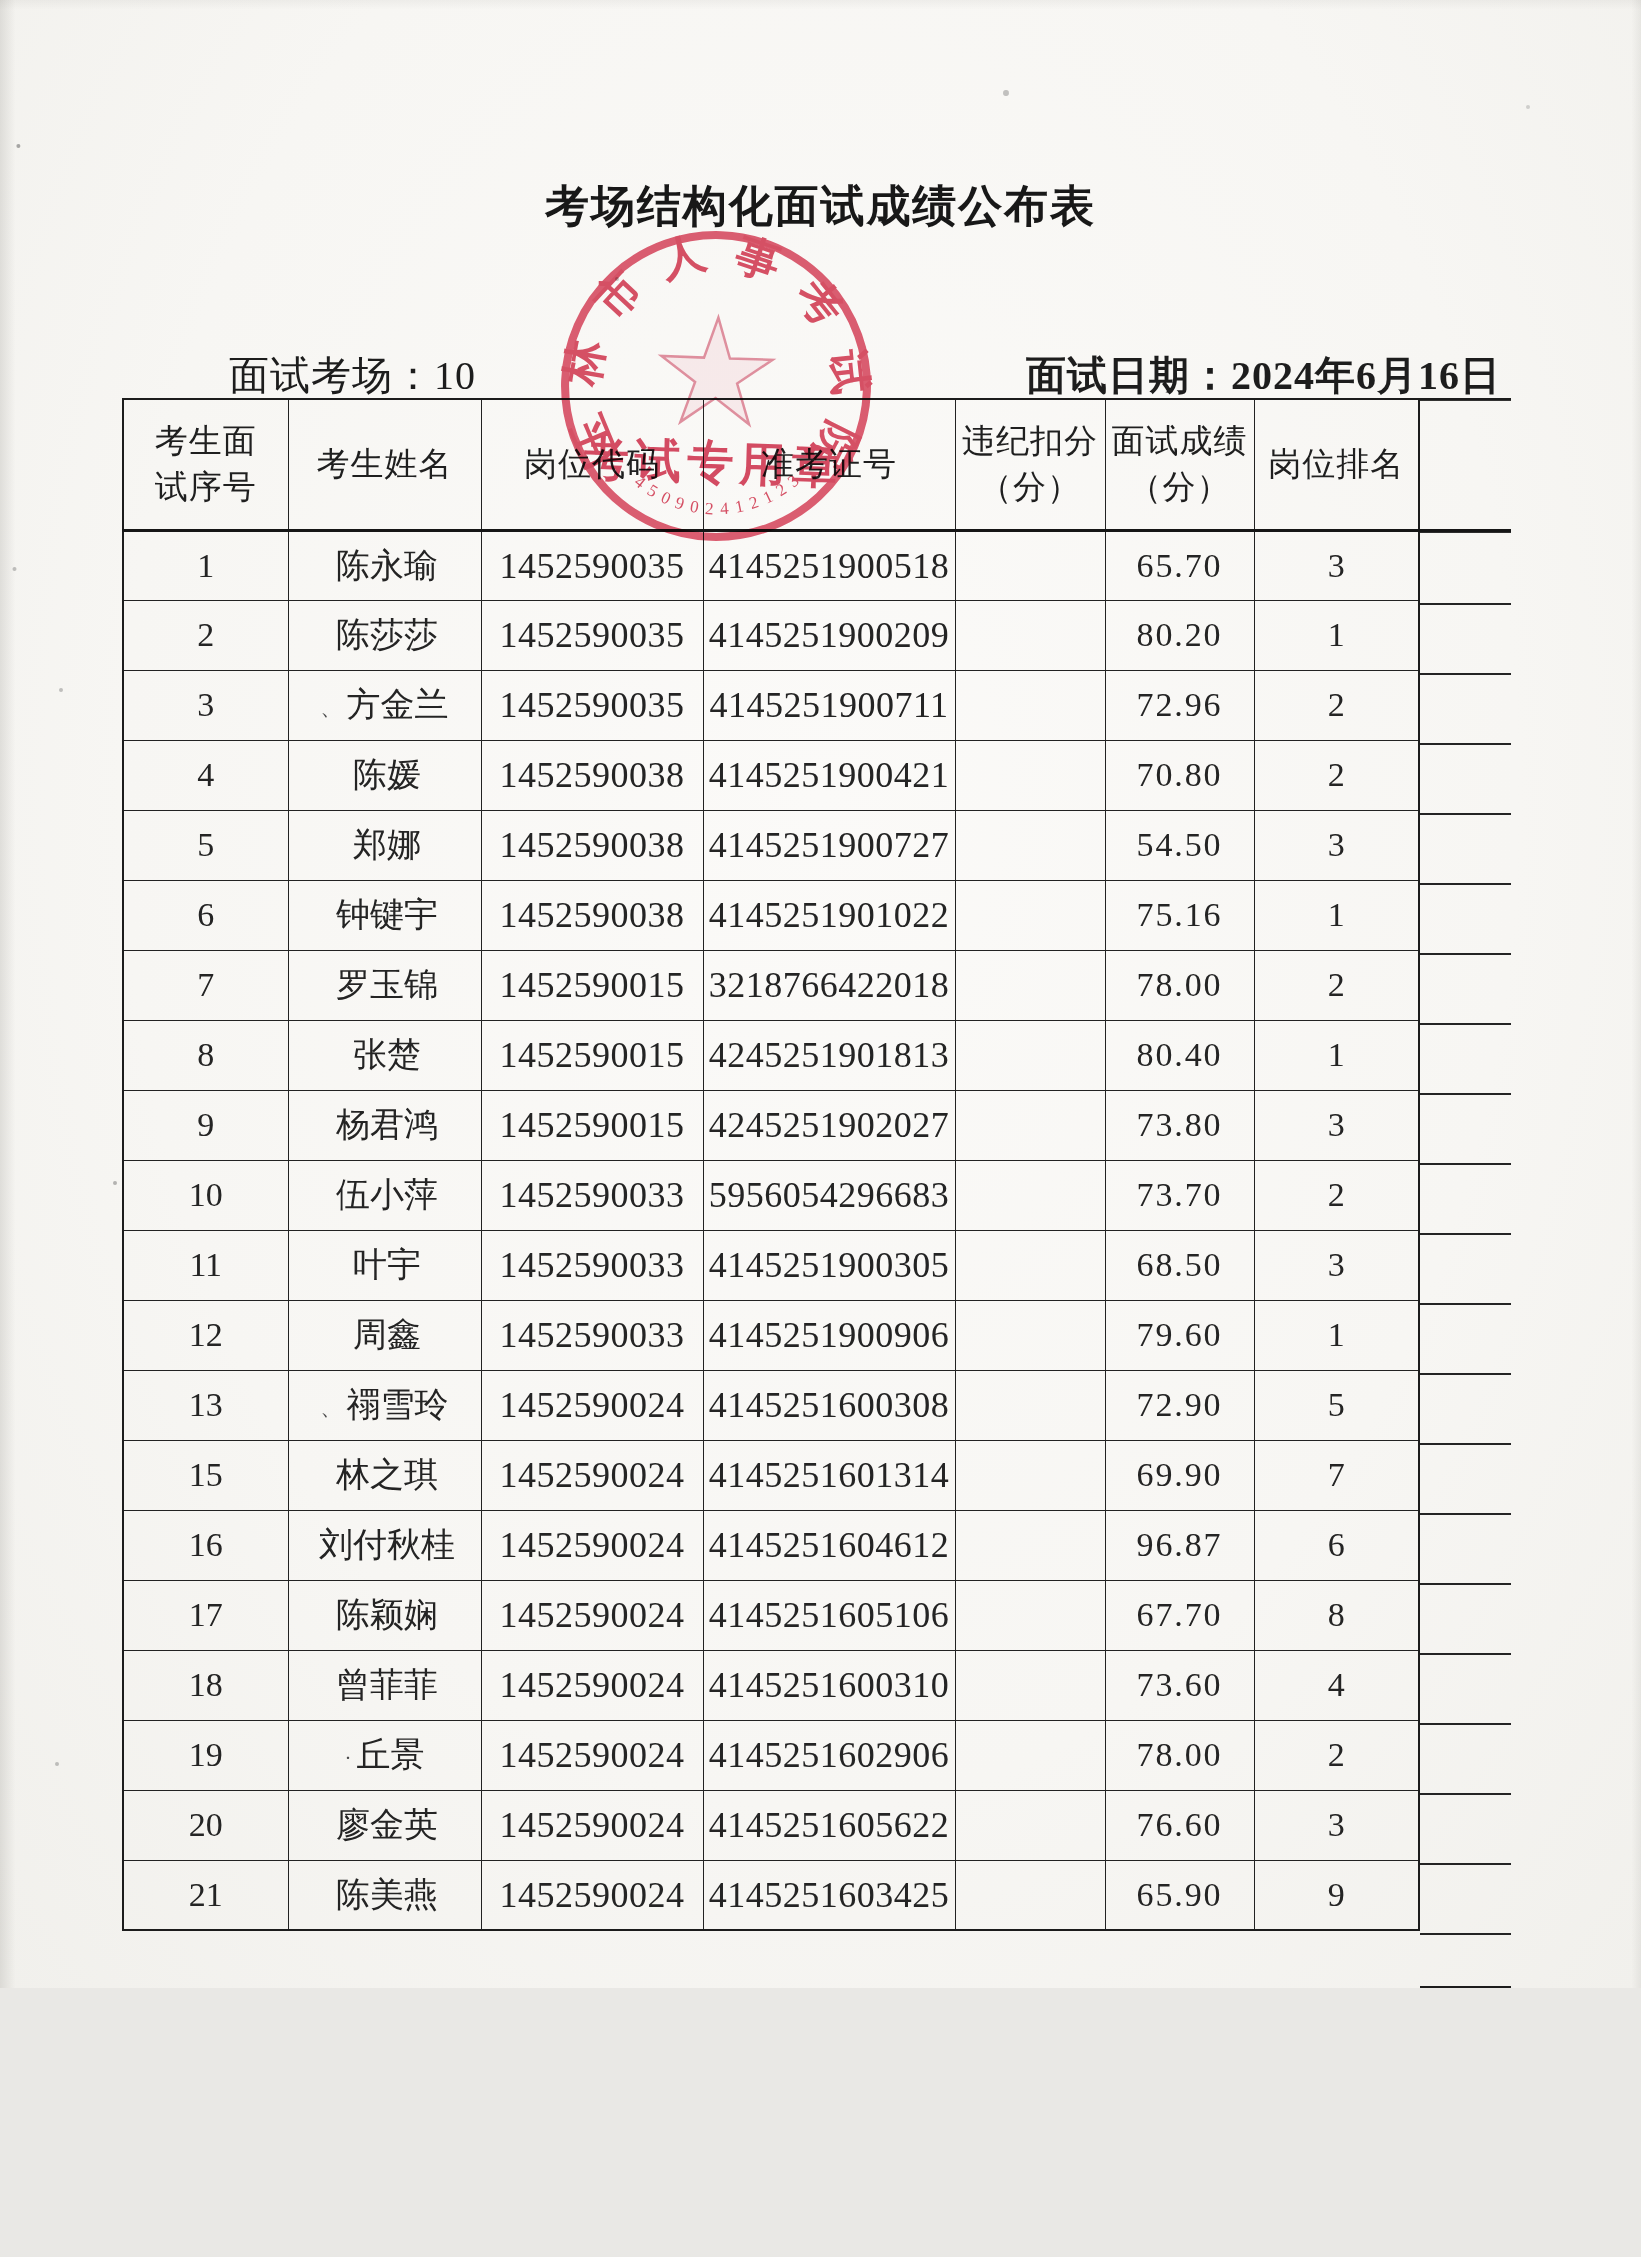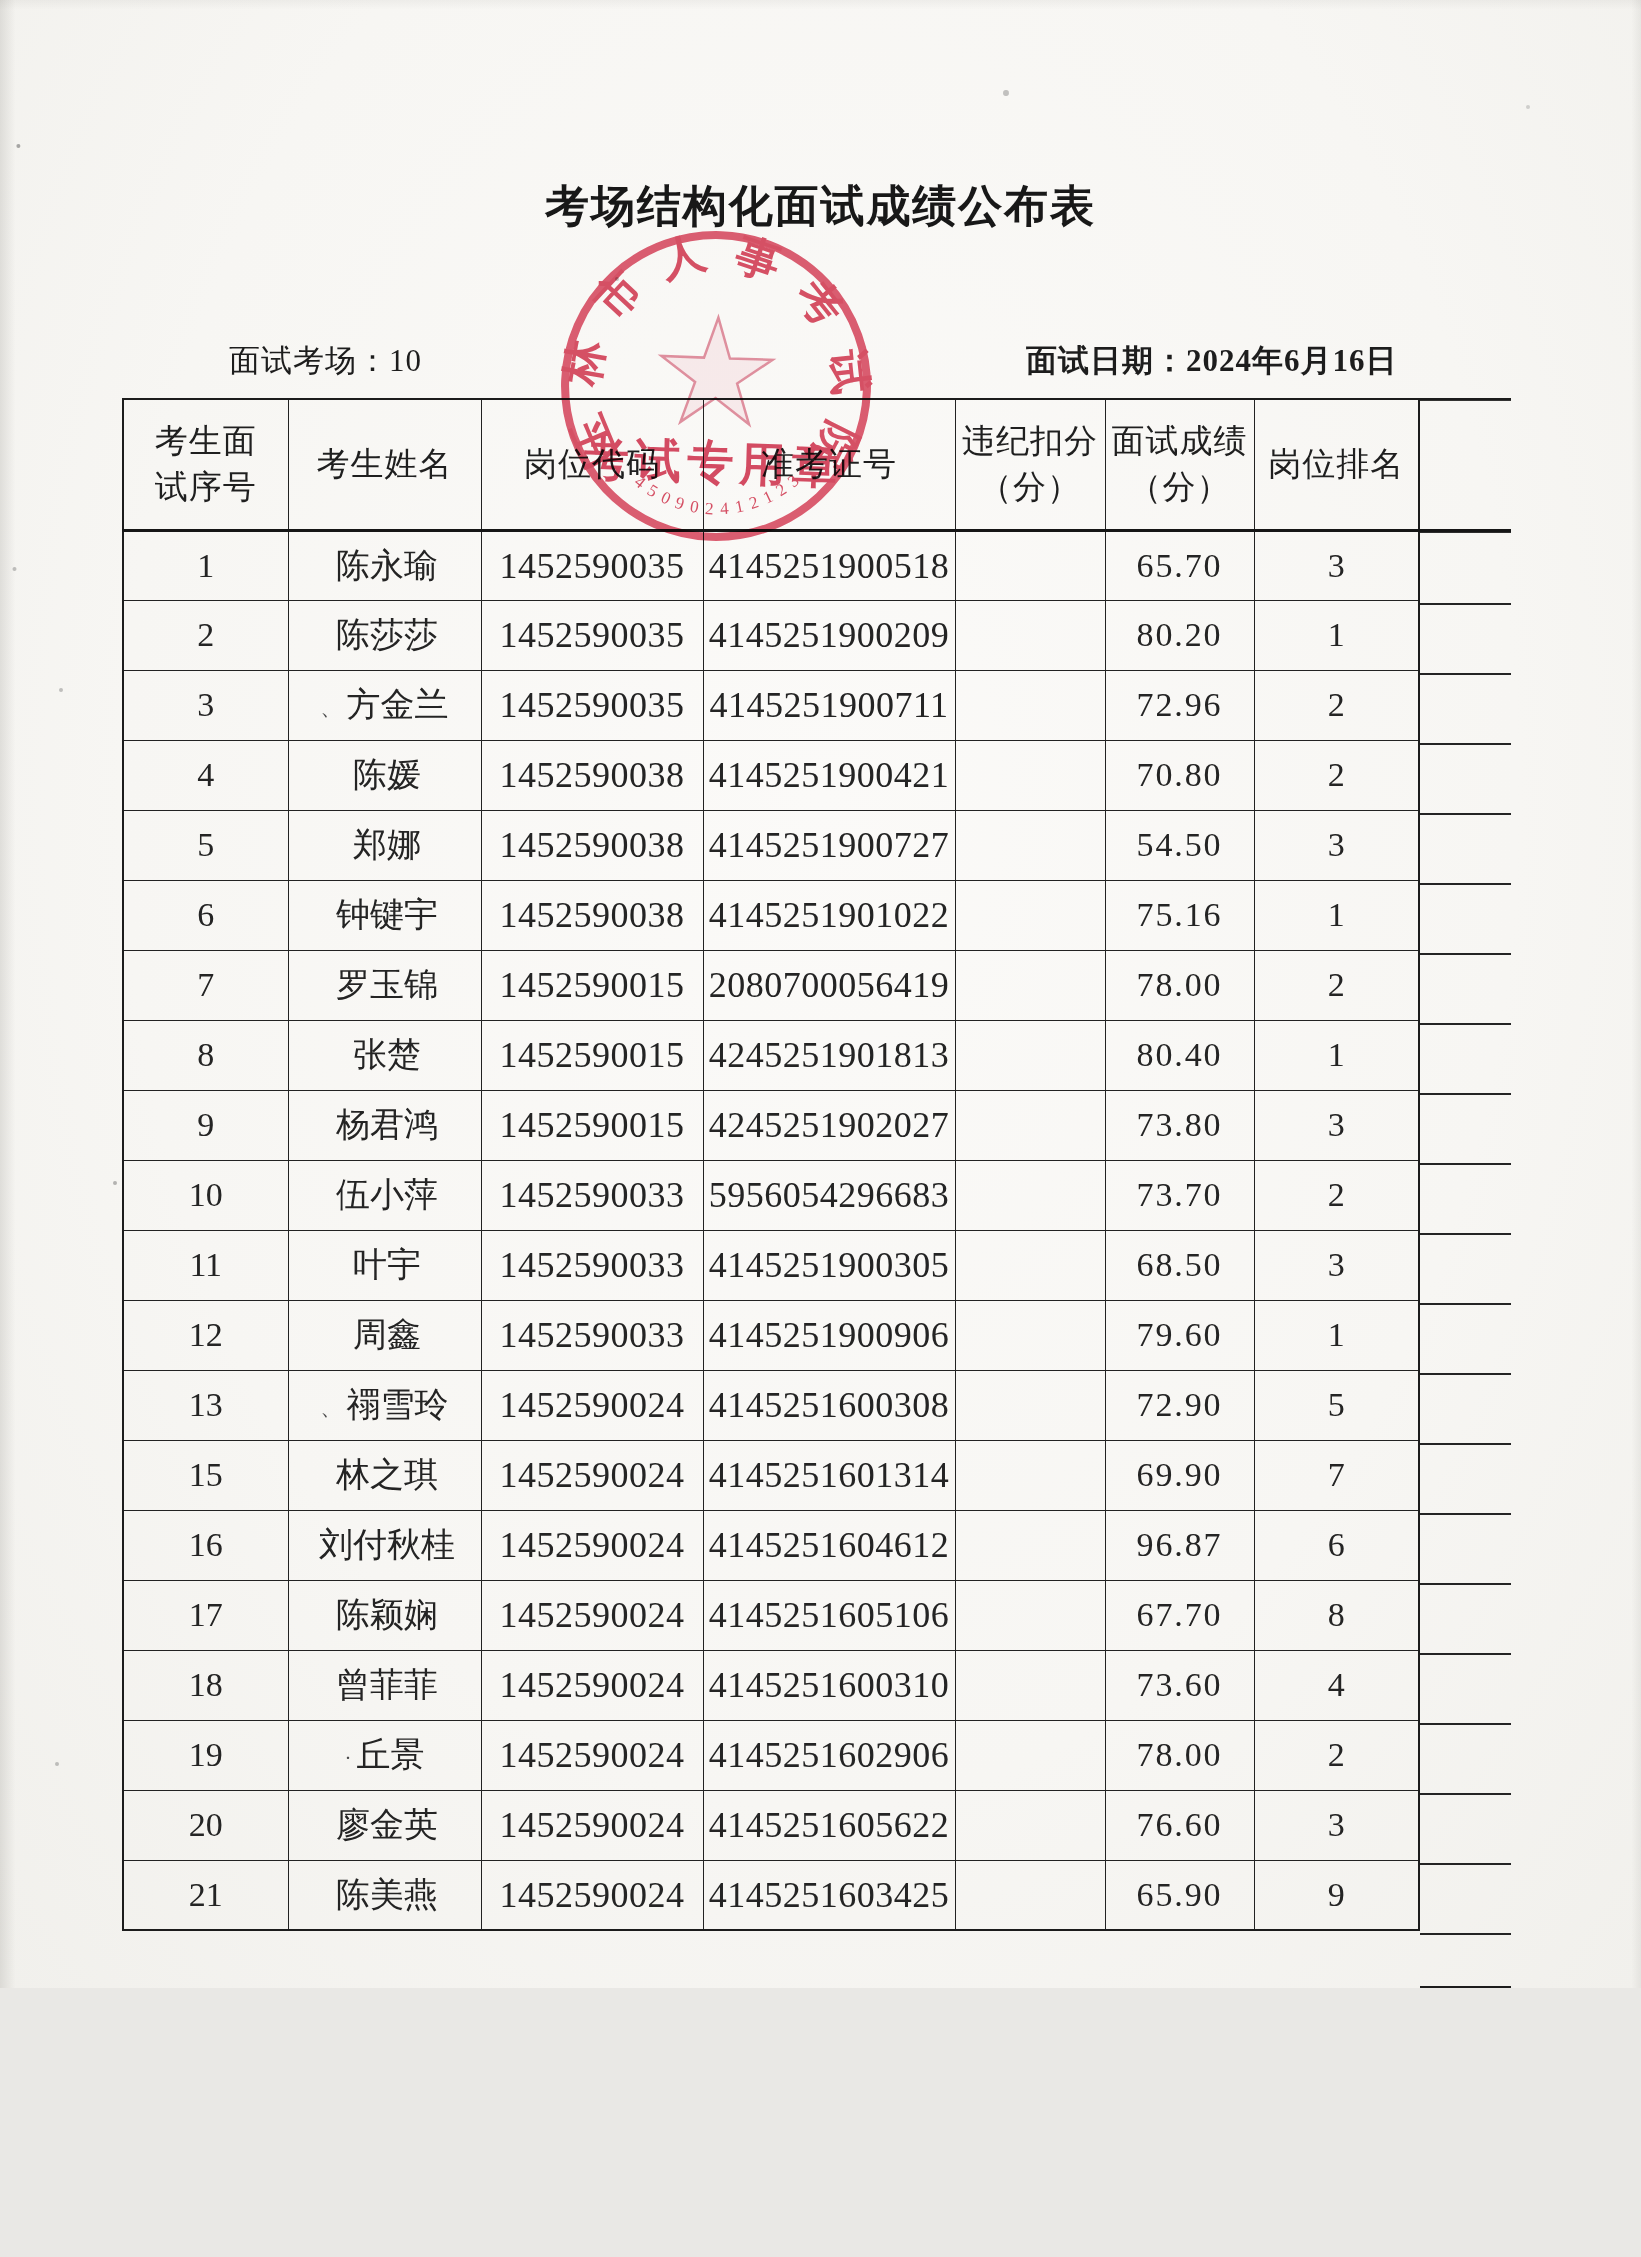--- a/index.html
+++ b/index.html
@@ -30,21 +30,21 @@
       861px 2136px 0 1px rgba(90,90,90,0.40),
       1527px 106px 0 1px rgba(120,120,120,0.30),
       616px 278px 0 1px rgba(100,100,100,0.35),
       118px 2221px 0 1px rgba(90,90,90,0.35);
   }
   .title {
     position:absolute; left:0; right:0; top:177px; margin:0;
     text-align:center; font-size:44px; font-weight:bold; letter-spacing:1.9px;
     color:#181818;
   }
-  .info-line { position:absolute; top:340px; font-size:31px; letter-spacing:1px; color:#1d1d1d; }
+  .info-line { position:absolute; top:348px; font-size:40px; letter-spacing:1px; color:#1d1d1d; }
   .info-venue { left:229px; }
   .info-date  { left:1026px;font-weight:bold; }
   table.score-table {
     position:absolute; left:122px; top:398px; width:1296px;
     border-collapse:collapse; table-layout:fixed;
     border:2.9px solid #1c1c1c;
   }
   .score-table th, .score-table td {
     border:1.9px solid #222;
     text-align:center; vertical-align:middle;
@@ -172,21 +172,21 @@
           <td data-name="cell-post-code">1452590038</td>
           <td data-name="cell-ticket-no">4145251901022</td>
           <td data-name="cell-deduction"></td>
           <td data-name="cell-score">75.16</td>
           <td data-name="cell-rank">1</td>
         </tr>
         <tr data-name="table-row">
           <td data-name="cell-seq">7</td>
           <td data-name="cell-name"><span class="pen-mark" data-name="pen-mark"></span><span data-name="candidate-name">罗玉锦</span></td>
           <td data-name="cell-post-code">1452590015</td>
-          <td data-name="cell-ticket-no">2080700056419</td>
+          <td data-name="cell-ticket-no">3218766422018</td>
           <td data-name="cell-deduction"></td>
           <td data-name="cell-score">78.00</td>
           <td data-name="cell-rank">2</td>
         </tr>
         <tr data-name="table-row">
           <td data-name="cell-seq">8</td>
           <td data-name="cell-name"><span class="pen-mark" data-name="pen-mark"></span><span data-name="candidate-name">张楚</span></td>
           <td data-name="cell-post-code">1452590015</td>
           <td data-name="cell-ticket-no">4245251901813</td>
           <td data-name="cell-deduction"></td>

